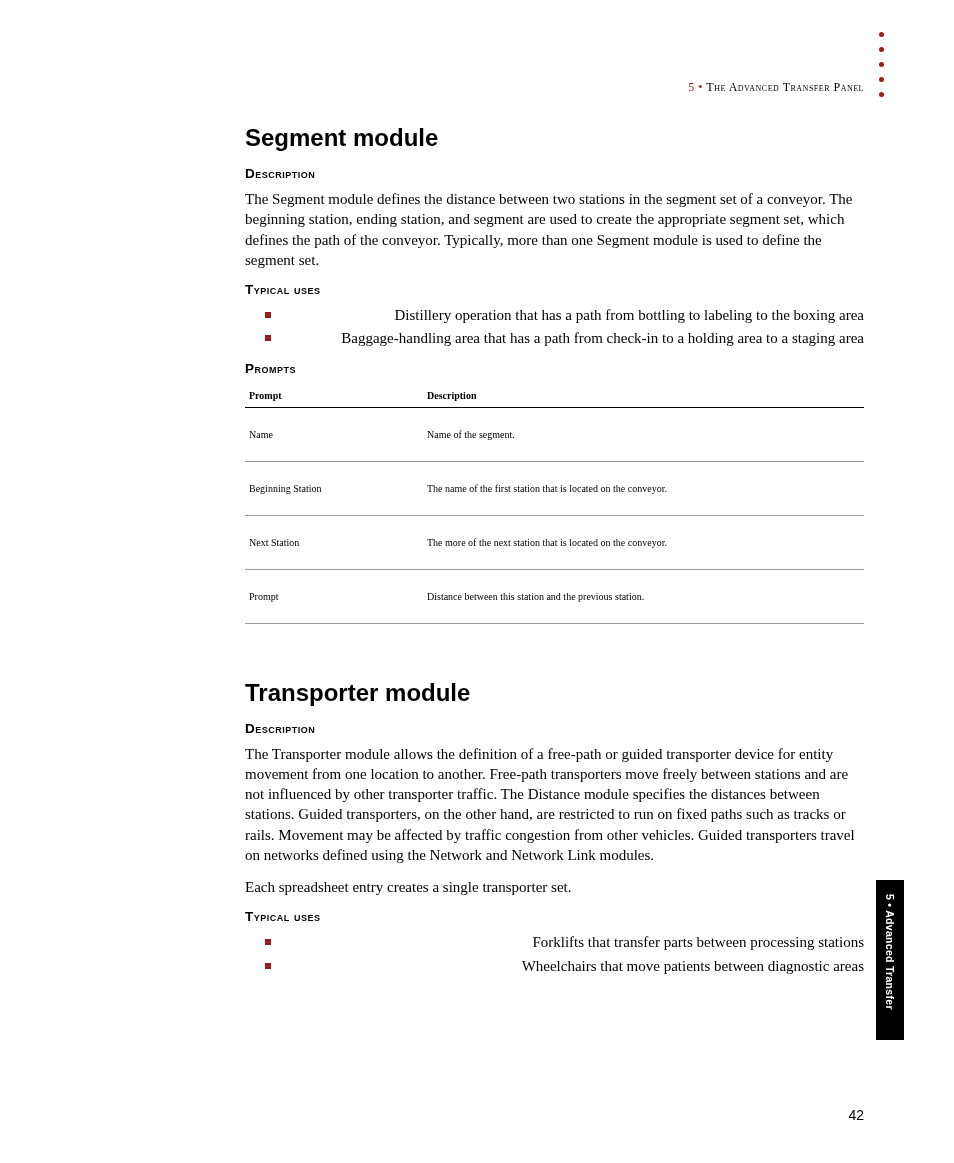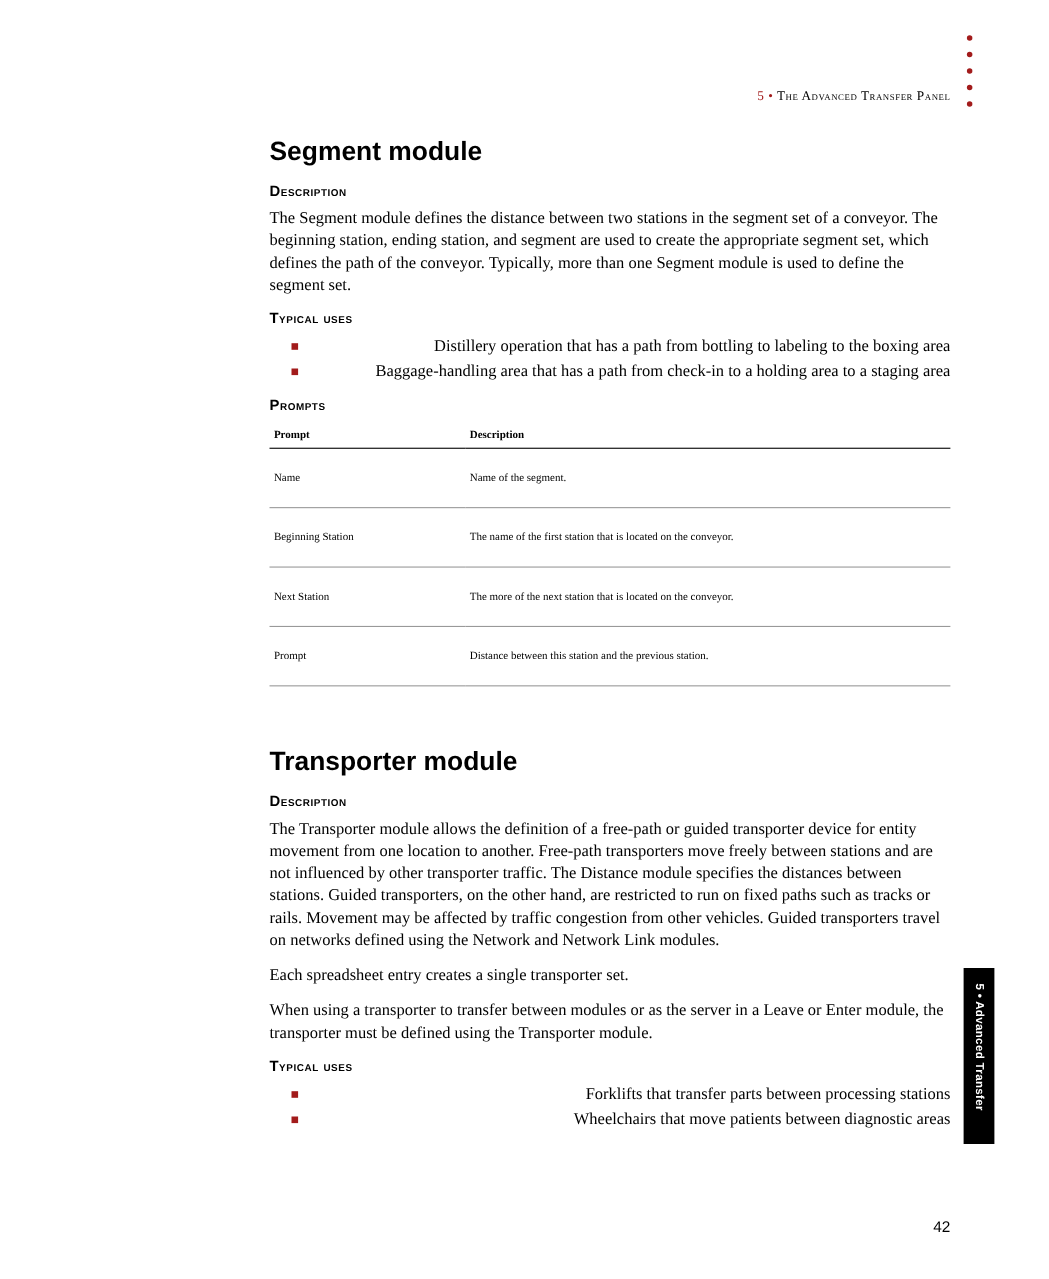--- a/index.html
+++ b/index.html
@@ -184,21 +184,20 @@
       </tbody>
     </table>
   </div>
 
   <div class="section-block">
     <h2 class="section">Transporter module</h2>
 
     <h3 class="subhead">Description</h3>
     <p class="body">The Transporter module allows the definition of a free-path or guided transporter device for entity movement from one location to another. Free-path transporters move freely between stations and are not influenced by other transporter traffic. The Distance module specifies the distances between stations. Guided transporters, on the other hand, are restricted to run on fixed paths such as tracks or rails. Movement may be affected by traffic congestion from other vehicles. Guided transporters travel on networks defined using the Network and Network Link modules.</p>
     <p class="body">Each spreadsheet entry creates a single transporter set.</p>
-    <p class="body">When using a transporter to transfer between modules or as the server in a Leave or Enter module, the transporter must be defined using the Transporter module.</p>
 
     <h3 class="subhead">Typical uses</h3>
     <ul class="red">
       <li>Forklifts that transfer parts between processing stations</li>
       <li>Wheelchairs that move patients between diagnostic areas</li>
     </ul>
   </div>
 
 </div>
 

